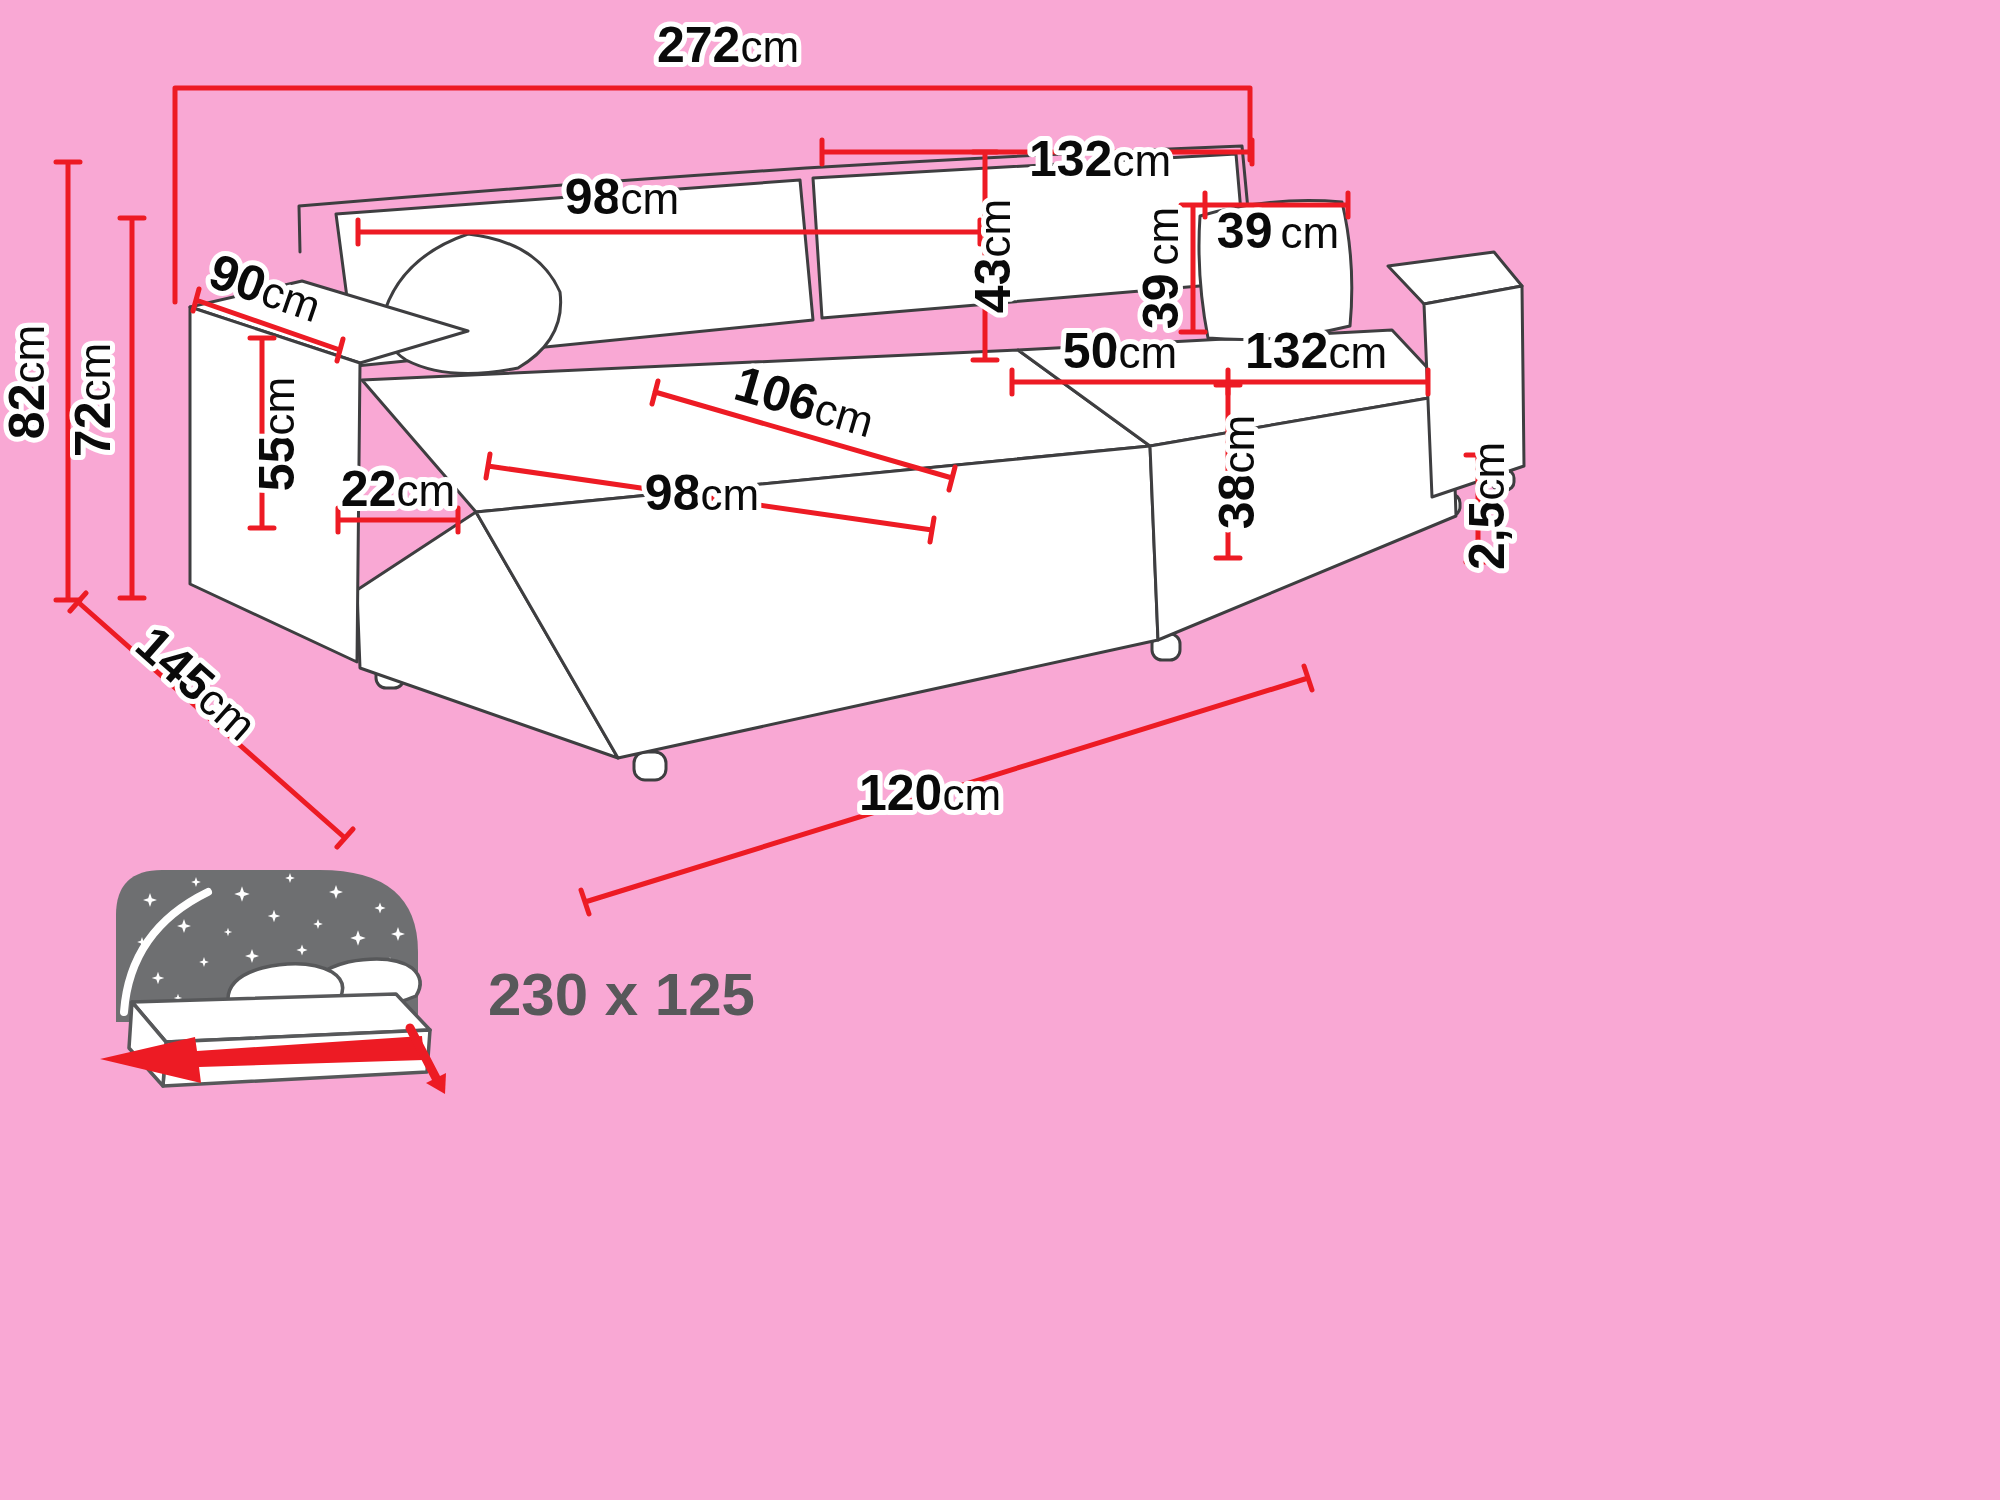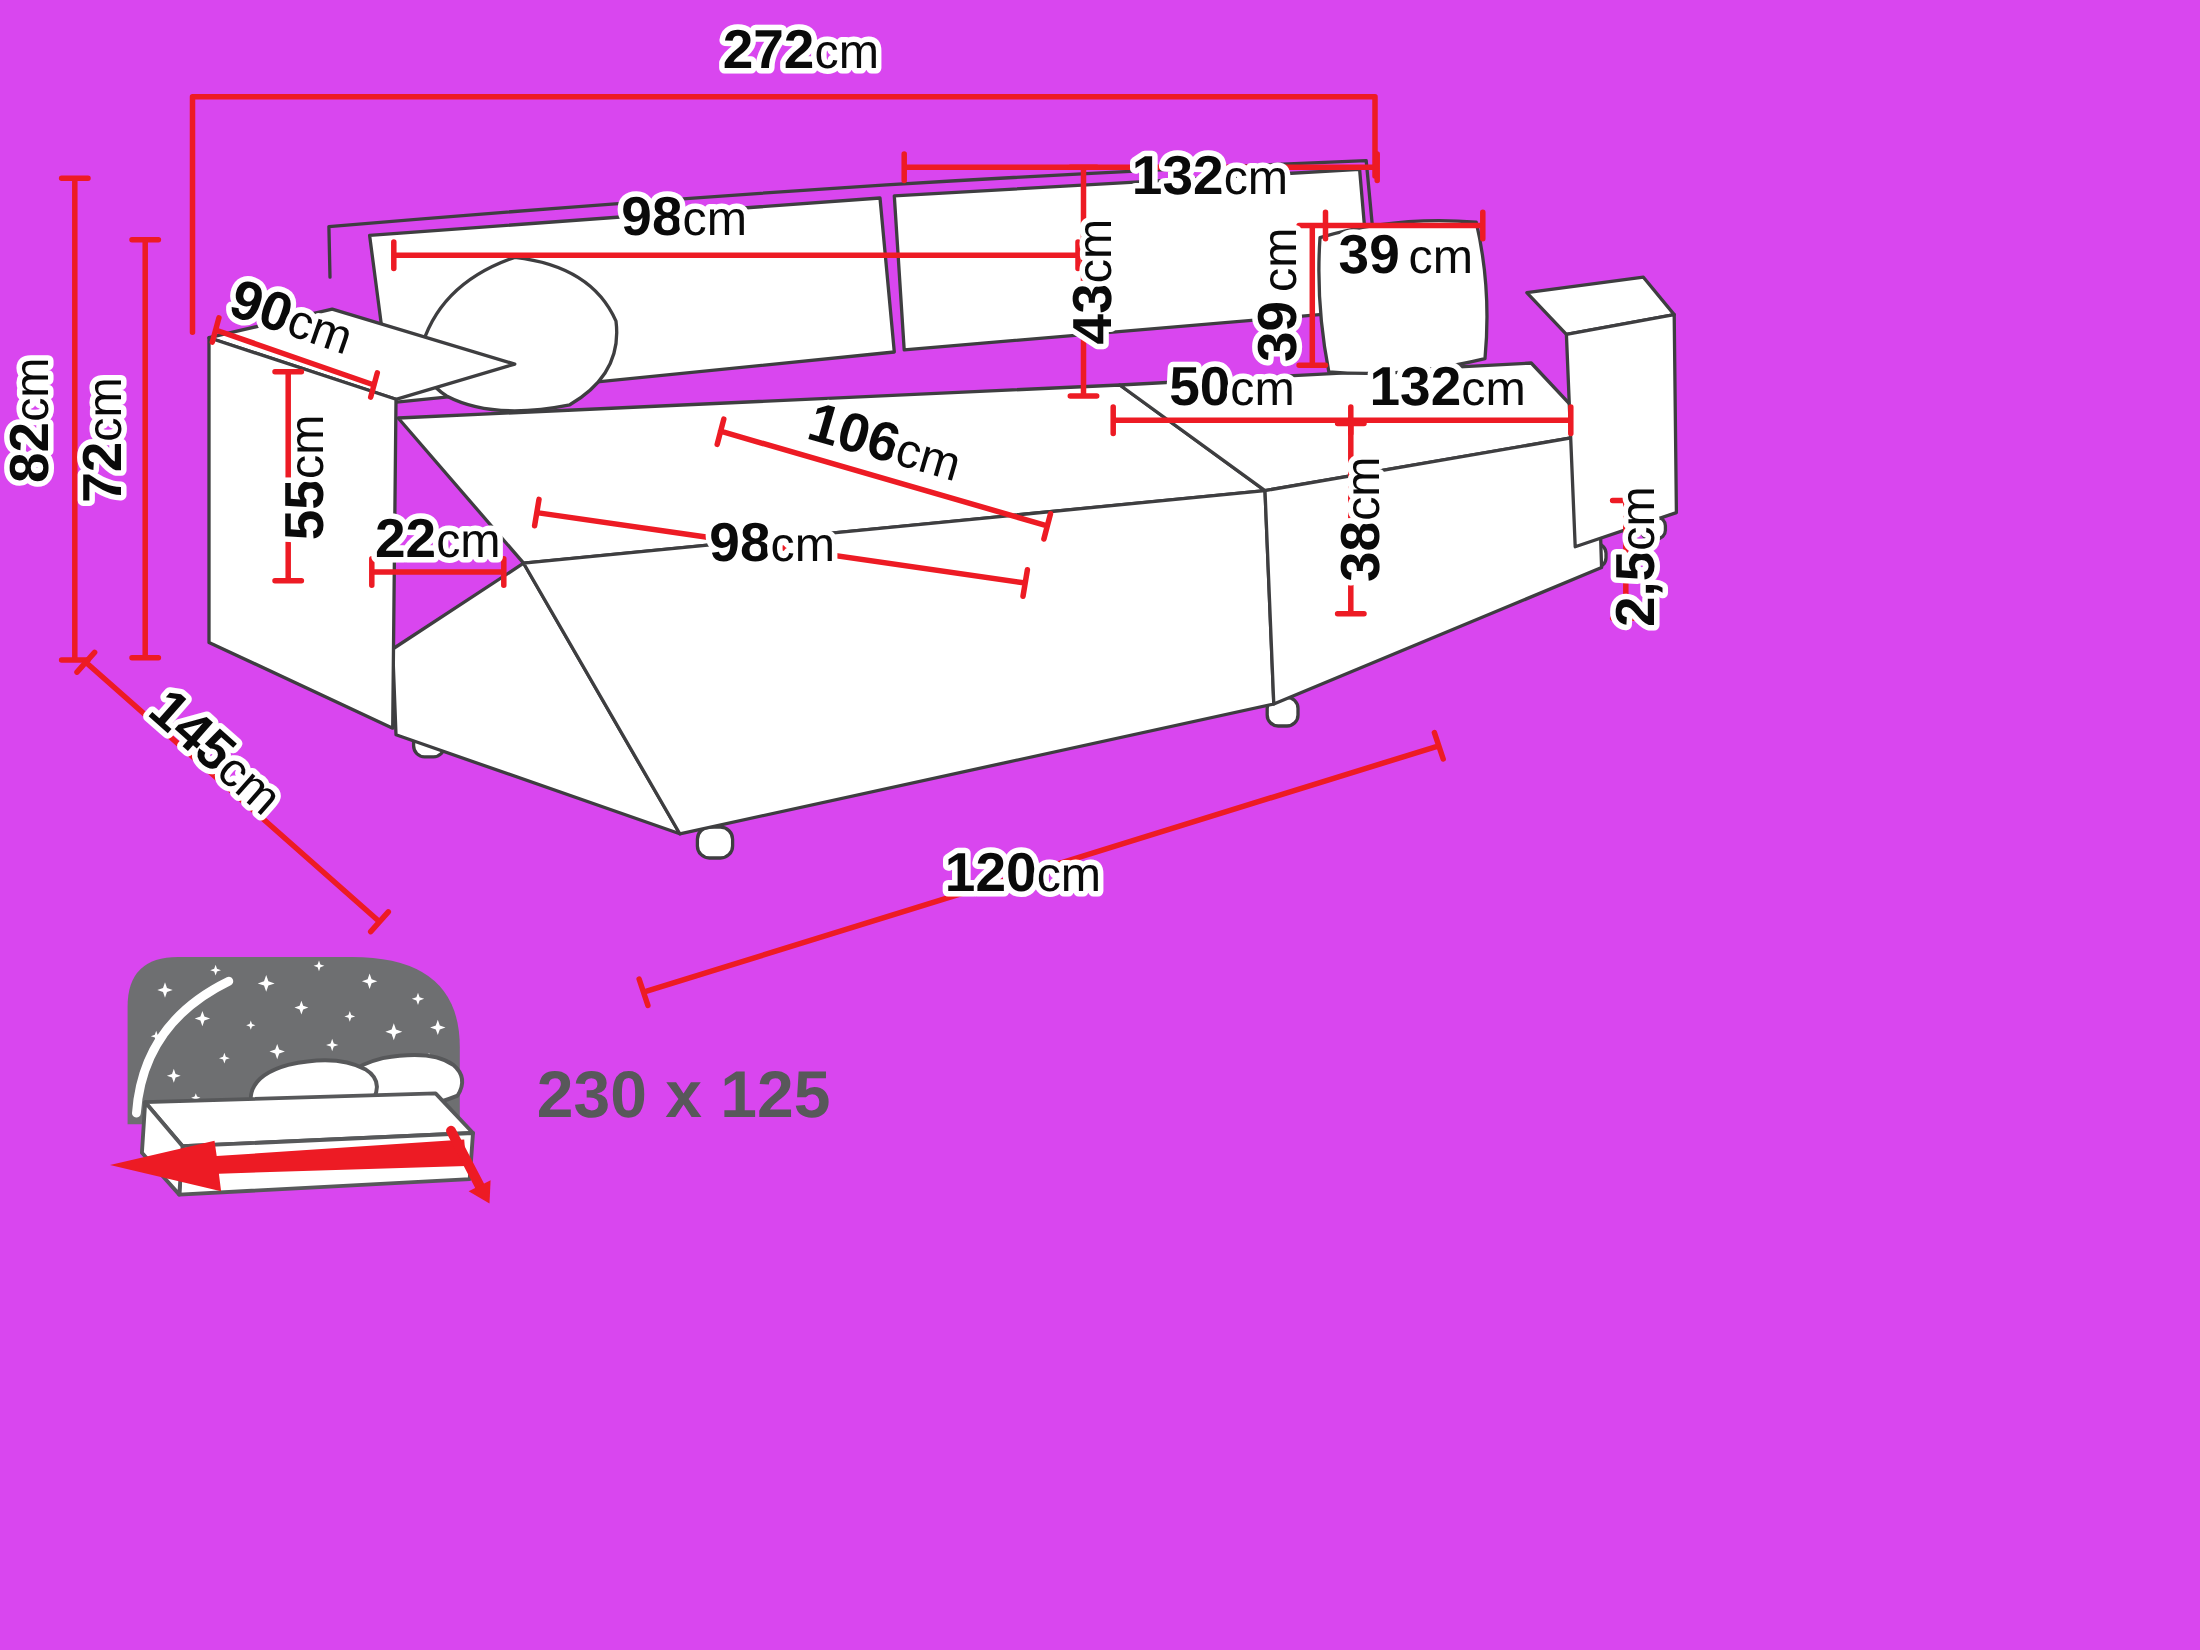--- a/index.html
+++ b/index.html
@@ -1,17 +1,17 @@
 <!DOCTYPE html>
 <html><head>
 <meta charset="utf-8">
 <style>
   html,body{margin:0;padding:0;background:#ffffff;}
   .stage{
-    width:2000px;height:1500px;position:relative;background:#d946ef;
+    width:2000px;height:1500px;position:relative;background:#f9a8d4;
     font-family:"Liberation Sans", sans-serif;
   }
   svg{display:block;}
   
   .sofa{fill:#ffffff;stroke:#3e3e40;stroke-width:3;stroke-linejoin:round;stroke-linecap:round;}
   .sofaline{fill:none;stroke:#3e3e40;stroke-width:3;stroke-linejoin:round;stroke-linecap:round;}
   
   .dimline{fill:none;stroke:#ed1b24;stroke-width:5;stroke-linecap:round;stroke-linejoin:round;}
   
   .dim{fill:#0a0a0a;stroke:#ffffff;stroke-width:10;paint-order:stroke;stroke-linejoin:round;}

